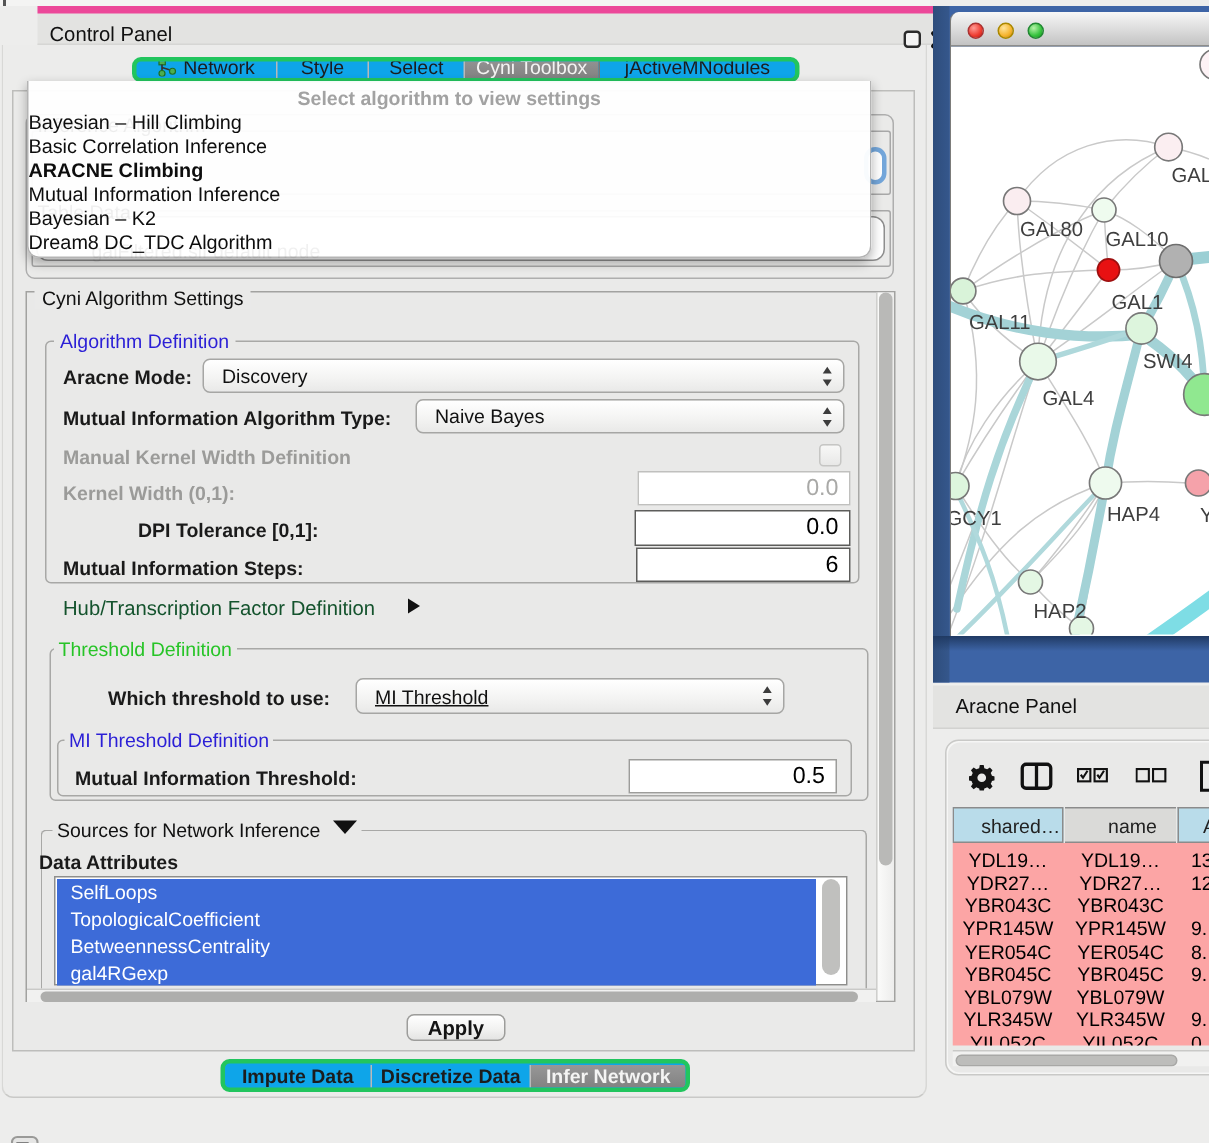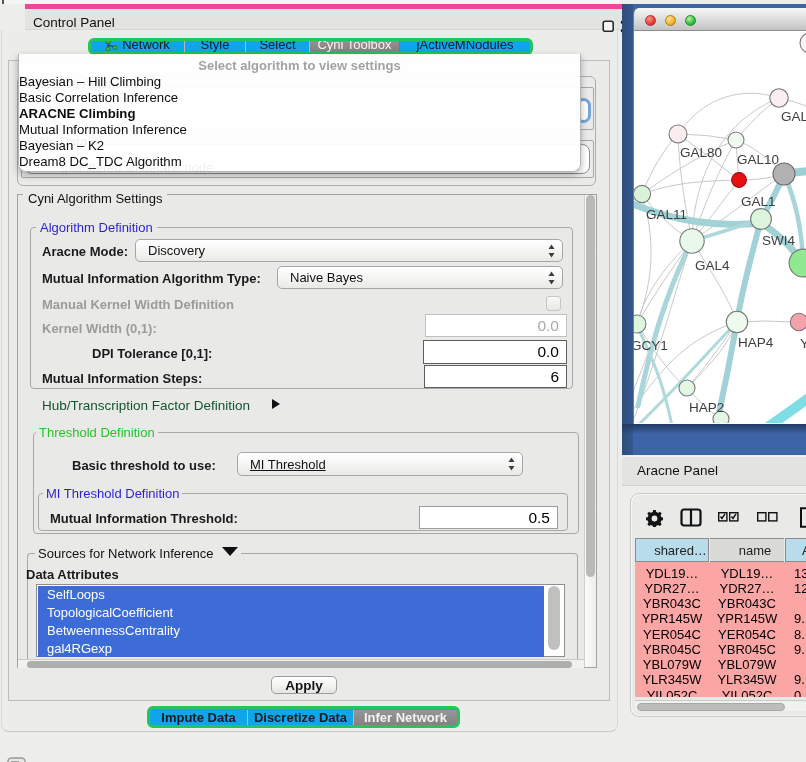--- a/index.html
+++ b/index.html
@@ -140,21 +140,21 @@
     <div class="field" style="left:425px;top:314px;width:142px;height:23px;border:1px solid #c0c0be;color:#a9a9a7;">0.0</div>
     <div class="lbl" style="left:46px;top:346px;margin-left:46px;">DPI Tolerance [0,1]:</div>
     <div class="field" style="left:423px;top:340px;width:144px;height:24px;border:1.5px solid #5d5d5b;color:#000;">0.0</div>
     <div class="lbl" style="left:42px;top:371px;">Mutual Information Steps:</div>
     <div class="field" style="left:424px;top:365px;width:143px;height:23px;border:1.5px solid #5d5d5b;color:#000;">6</div>
     <div class="abs" style="left:42px;top:398px;font-size:13.5px;color:#14532d;white-space:nowrap;">Hub/Transcription Factor Definition</div>
     <span class="abs tri-r" style="left:272px;top:399px;"></span>
 
     <div class="group" style="left:33px;top:432px;width:546px;height:102px;"></div>
     <div class="abs" style="left:36px;top:425px;background:#e9e9e8;padding:0 3px;font-size:13px;color:#27c427;">Threshold Definition</div>
-    <div class="lbl" style="left:72px;top:458px;">Basic threshold to use:</div>
+    <div class="lbl" style="left:72px;top:458px;">Which threshold to use:</div>
     <div class="combo" style="left:237px;top:452px;width:286px;height:24px;text-decoration:underline;">MI Threshold<span class="arr"><svg width="7" height="14" viewBox="0 0 7 14">
             <path d="M3.5 0.5 L6.5 5 L0.5 5 Z" fill="#3c3c3c"></path>
             <path d="M3.5 13.5 L6.5 9 L0.5 9 Z" fill="#3c3c3c"></path>
           </svg></span></div>
     <div class="group" style="left:38px;top:493px;width:530px;height:38px;"></div>
     <div class="abs" style="left:43px;top:486px;background:#e9e9e8;padding:0 3px;font-size:13px;color:#2b1fd6;">MI Threshold Definition</div>
     <div class="lbl" style="left:50px;top:511px;">Mutual Information Threshold:</div>
     <div class="field" style="left:419px;top:506px;width:139px;height:23px;border:1px solid #9d9d9b;color:#000;">0.5</div>
 
     <div class="group" style="left:27px;top:553px;width:551px;height:114px;border-bottom:none;border-radius:4px 4px 0 0;"></div>

